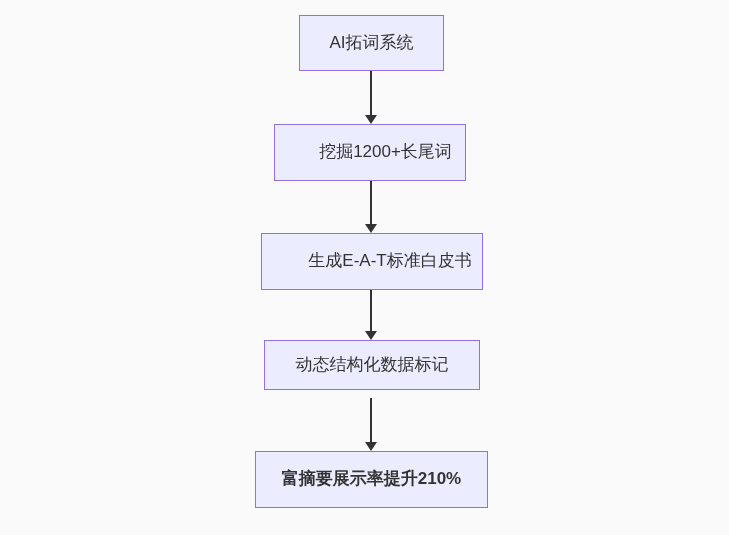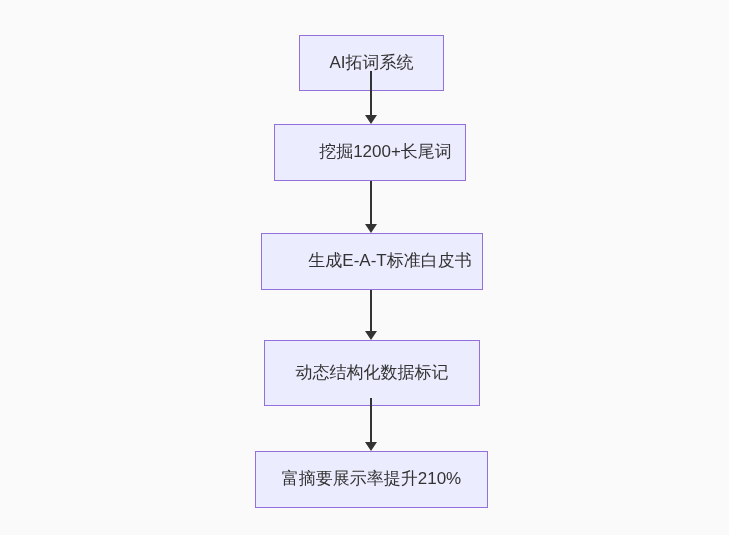--- a/index.html
+++ b/index.html
@@ -52,21 +52,21 @@
     border-left: 6px solid transparent;
     border-right: 6px solid transparent;
     border-top: 9px solid var(--arrow);
   }
 </style>
 </head>
 <body>
 
 <div class="canvas">
 
-  <div class="node" style="left:299px; top:15px; width:145px; height:56px;margin-top:20px;">
+  <div class="node" style="left:299px; top:15px; width:145px; height:56px;">
     <span class="node-label">AI拓词系统</span>
   </div>
 
   <div class="arrow" style="left:371px; top:71px; height:53px;">
     <div class="arrow-line"></div>
     <div class="arrow-head"></div>
   </div>
 
   <div class="node" style="left:274px; top:124px; width:192px; height:57px;padding-left:31px;">
     <span class="node-label">挖掘1200+长尾词</span>
@@ -79,26 +79,26 @@
 
   <div class="node" style="left:261px; top:233px; width:222px; height:57px;padding-left:36px;">
     <span class="node-label">生成E-A-T标准白皮书</span>
   </div>
 
   <div class="arrow" style="left:371px; top:290px; height:50px;">
     <div class="arrow-line"></div>
     <div class="arrow-head"></div>
   </div>
 
-  <div class="node" style="left:264px; top:340px; width:216px; height:66px;justify-content:center;">
+  <div class="node" style="left:264px; top:340px; width:216px; height:50px;justify-content:center;">
     <span class="node-label">动态结构化数据标记</span>
   </div>
 
   <div class="arrow" style="left:371px; top:398px; height:53px;">
     <div class="arrow-line"></div>
     <div class="arrow-head"></div>
   </div>
 
-  <div class="node" style="left:255px; top:451px; width:233px; height:57px;">
+  <div class="node" style="left:255px; top:451px; width:233px; height:57px;font-weight:bold;">
     <span class="node-label">富摘要展示率提升210%</span>
   </div>
 
 </div>
 
 </body></html>

